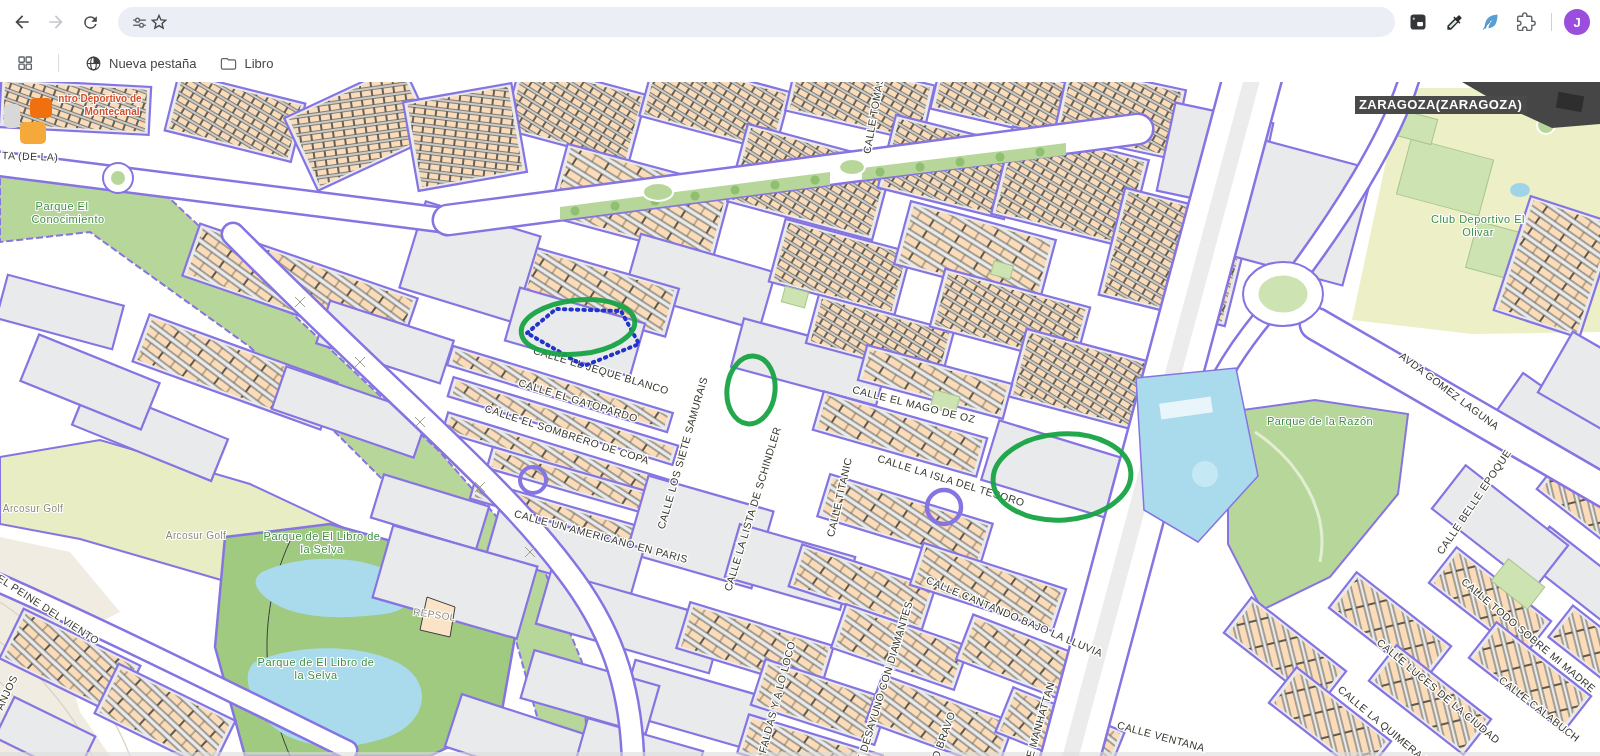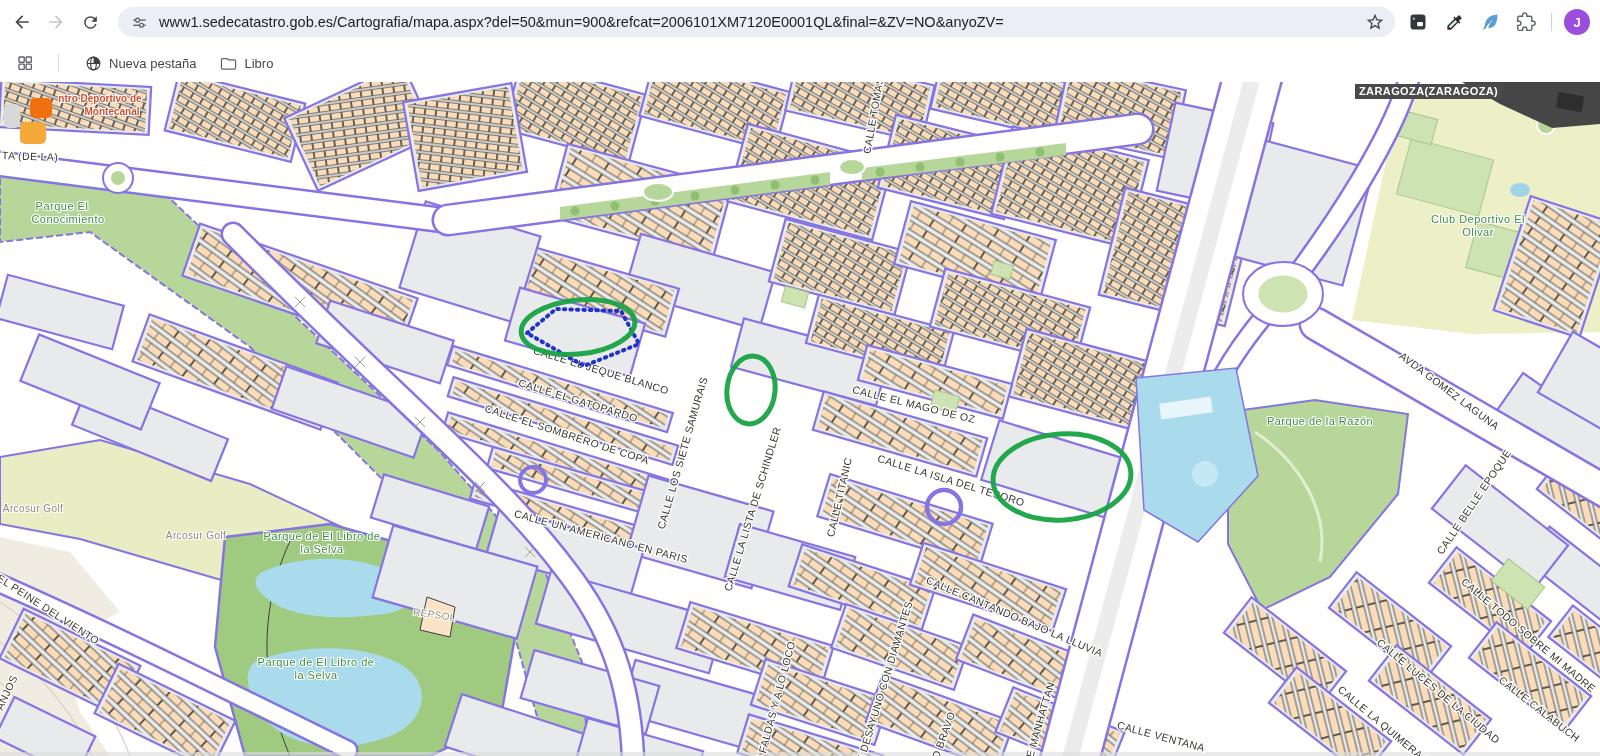--- a/index.html
+++ b/index.html
@@ -20,21 +20,21 @@
             display:flex; align-items:center; justify-content:center; cursor:pointer; }
 
   .bookmarks { height:38px; display:flex; align-items:center; padding:0 12px; gap:12px; background:#fff; }
   .bm-divider { width:1px; height:18px; background:#dadce0; margin:0 8px; }
   .bm-item { display:flex; align-items:center; gap:7px; font-size:13px; color:#44474b; padding:4px 6px; border-radius:6px; cursor:pointer; }
 
   
   #map-area { position:relative; width:1600px; height:674px; background:#fff; overflow:hidden; }
   #mapsvg { position:absolute; left:0; top:0; }
 
-  .muni-bar { position:absolute; left:1355px; top:2px; background:#4a4a4a; color:#fff; font-size:11px;
+  .muni-bar { position:absolute; left:1355px; top:14px; background:#4a4a4a; color:#fff; font-size:13px;
               font-weight:bold; letter-spacing:.4px; padding:1px 5px 2px 4px; white-space:nowrap; }
 
   .float-btn { position:absolute; border-radius:5px; cursor:pointer; }
   #fb-grey   { left:4px;  top:22px; width:16px; height:24px; background:#d8d8d8; }
   #fb-orange { left:30px; top:16px; width:22px; height:20px; background:#f07010; }
   #fb-amber  { left:20px; top:40px; width:26px; height:22px; background:#f6a93b; }
 
   
   text.st-label  { font-family:"Liberation Sans",sans-serif; font-size:10.5px; fill:#38382f;
                    stroke:#ffffff; stroke-width:2.6px; paint-order:stroke; letter-spacing:.4px; }
@@ -67,21 +67,20 @@
 
   <div class="url-pill">
     <svg width="19" height="19" viewBox="0 0 24 24">
       <g stroke="#5f6368" stroke-width="1.7" fill="#fff">
         <line x1="4" y1="9" x2="20" y2="9"></line>
           <circle cx="9.5" cy="9" r="2.4"></circle>
         <line x1="4" y1="15.5" x2="20" y2="15.5"></line>
           <circle cx="14.5" cy="15.5" r="2.4"></circle>
       </g>
     </svg>
-    <span class="url-text">www1.sedecatastro.gob.es/Cartografia/mapa.aspx?del=50&amp;mun=900&amp;refcat=2006101XM7120E0001QL&amp;final=&amp;ZV=NO&amp;anyoZV=</span>
     <svg width="20" height="20" viewBox="0 0 24 24">
       <path d="M22 9.24l-7.19-.62L12 2 9.19 8.63 2 9.24l5.46 4.73L5.82 21 12 17.27 18.18 21l-1.63-7.03L22 9.24zM12 15.4l-3.76 2.27 1-4.28-3.32-2.88 4.38-.38L12 6.1l1.71 4.04 4.38.38-3.32 2.88 1 4.28L12 15.4z" fill="#474747"></path>
     </svg>
   </div>
 
   <div class="ext-area">
     <div class="ext-icon">
       <svg width="20" height="20" viewBox="0 0 24 24">
         <rect x="3" y="3" width="18" height="18" rx="4" fill="#35363a"></rect>
         <rect x="11" y="12" width="7" height="5" rx="1" fill="#fff"></rect>

